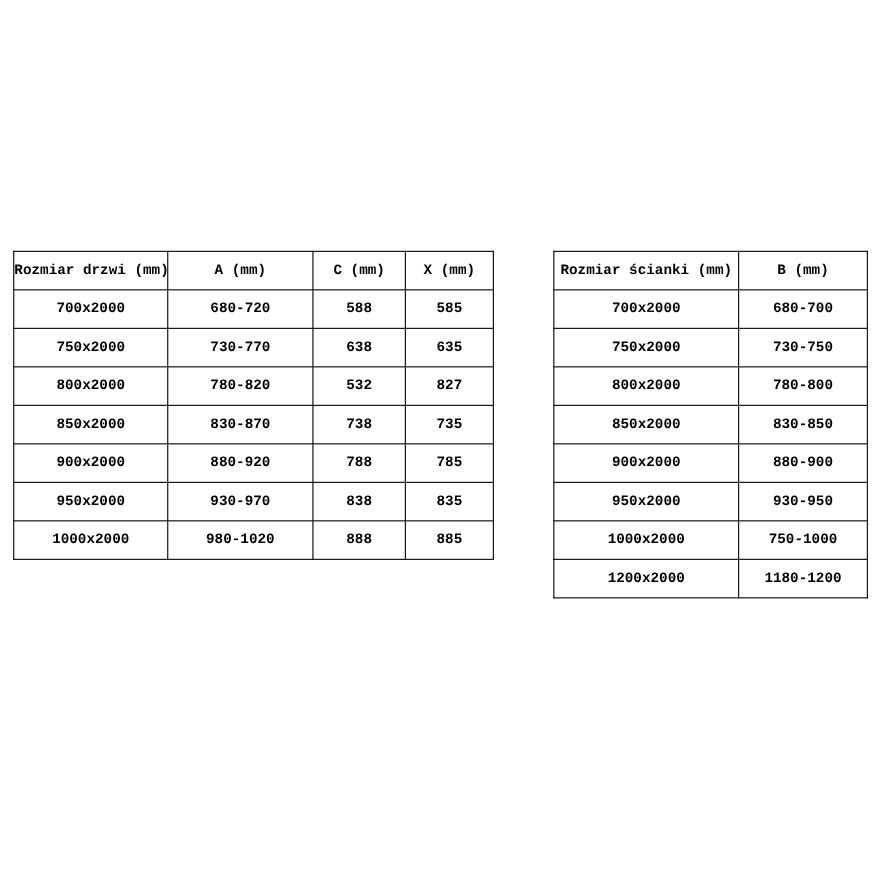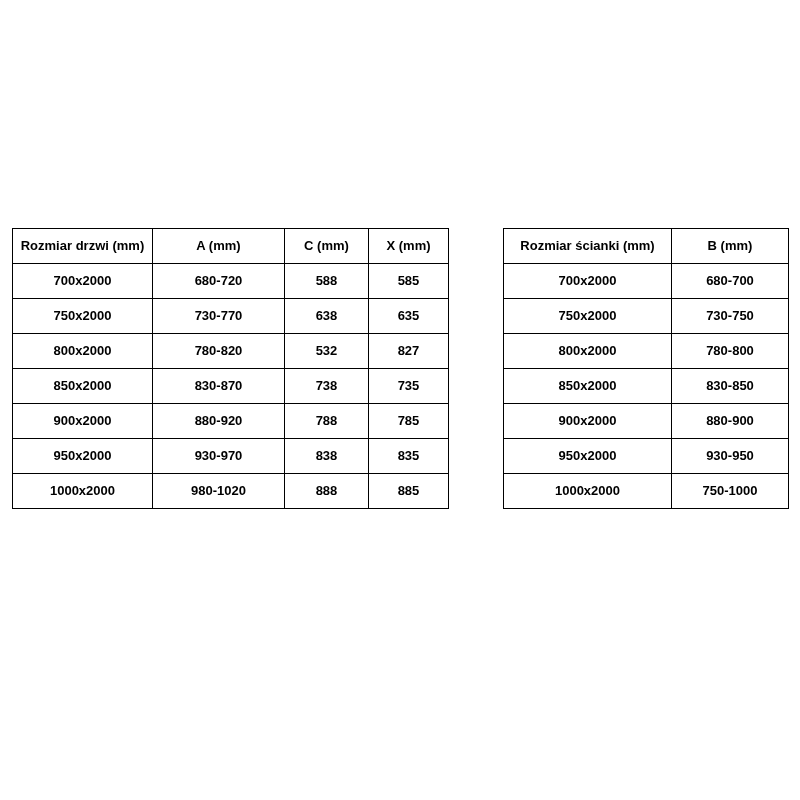--- a/index.html
+++ b/index.html
@@ -27,20 +27,21 @@
   table.spec td {
     border: 1px solid #000000;
     text-align: center;
     vertical-align: middle;
     font-weight: bold;
     font-size: 13px;
     line-height: 1.1;
     padding: 0;
     height: 34px;
     white-space: nowrap;
+    font-family: Liberation Mono, monospace;
   }
   table.spec td.head {
     font-size: 13px;
   }
 
   
   #doors-table {
     left: 12px;
     top: 228px;
     width: 436px;
@@ -155,16 +156,20 @@
         <td>880-900</td>
       </tr>
       <tr>
         <td>950x2000</td>
         <td>930-950</td>
       </tr>
       <tr>
         <td>1000x2000</td>
         <td>750-1000</td>
       </tr>
+      <tr>
+        <td>1200x2000</td>
+        <td>1180-1200</td>
+      </tr>
     </tbody>
   </table>
 
 </div>
 
 </body></html>

